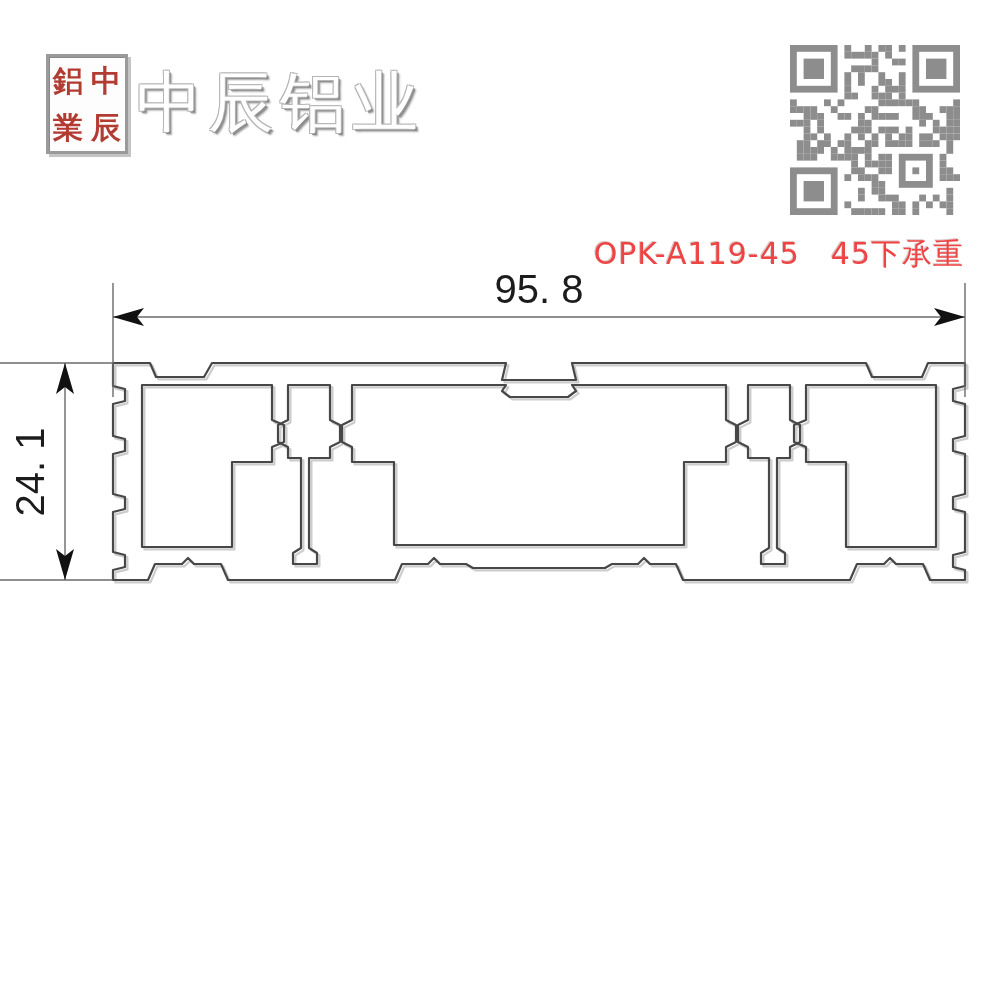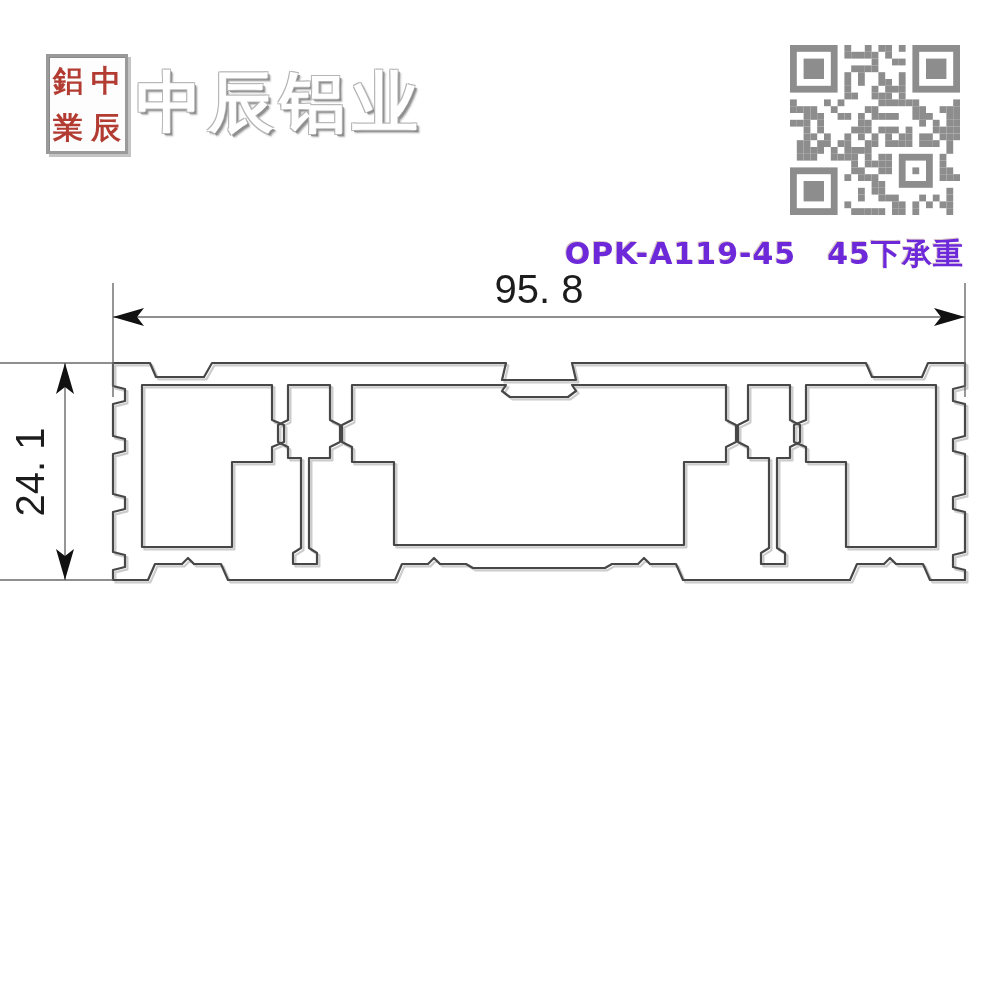--- a/index.html
+++ b/index.html
@@ -7,28 +7,28 @@
         font-family:"Liberation Sans",sans-serif;}
 
   
   .seal{position:absolute;left:46px;top:54px;width:76px;height:94px;
         border:3px solid #9a9a9a;background:#fdfdfd;
         box-shadow:3px 3px 0 #c4c4c4, 1px 1px 0 #8a8a8a inset;
         display:grid;grid-template-columns:1fr 1fr;grid-template-rows:1fr 1fr;
         align-items:center;justify-items:center;}
   .seal span{font-family:"Liberation Serif",serif;font-weight:bold;
         font-size:30px;line-height:1;color:#b23b32;}
-  .brand{position:absolute;left:136px;top:58px;font-size:66px;font-weight:bold;
+  .brand{position:absolute;left:136px;top:58px;font-size:66px;font-weight:normal;
         letter-spacing:6px;color:#ffffff;white-space:nowrap;
         font-family:"DejaVu Sans",sans-serif;
         text-shadow:-1px -1px 0 #b5b5b5,1px -1px 0 #b5b5b5,-1px 1px 0 #b5b5b5,
                      2px 2px 0 #8f8f8f,3px 3px 2px #a5a5a5;}
   .qr{position:absolute;left:790px;top:45px;width:170px;height:170px;}
-  .code{position:absolute;right:36px;top:234px;font-size:30px;font-weight:bold;
-        letter-spacing:1px;color:#6d28d9;white-space:nowrap;
+  .code{position:absolute;right:36px;top:234px;font-size:30px;font-weight:normal;
+        letter-spacing:1px;color:#ef4444;white-space:nowrap;
         font-family:"DejaVu Sans",sans-serif;
         text-shadow:1px 1px 0 rgba(255,255,255,.85), -1px -1px 0 rgba(150,90,88,.35);text-align:center;}
 
   
   .drawing{position:absolute;left:0;top:0;width:1000px;height:1000px;}
   .dimtext{font-family:"Liberation Sans",sans-serif;font-size:40px;fill:#1c1c1c;}
 </style>
 </head>
 <body>
 

